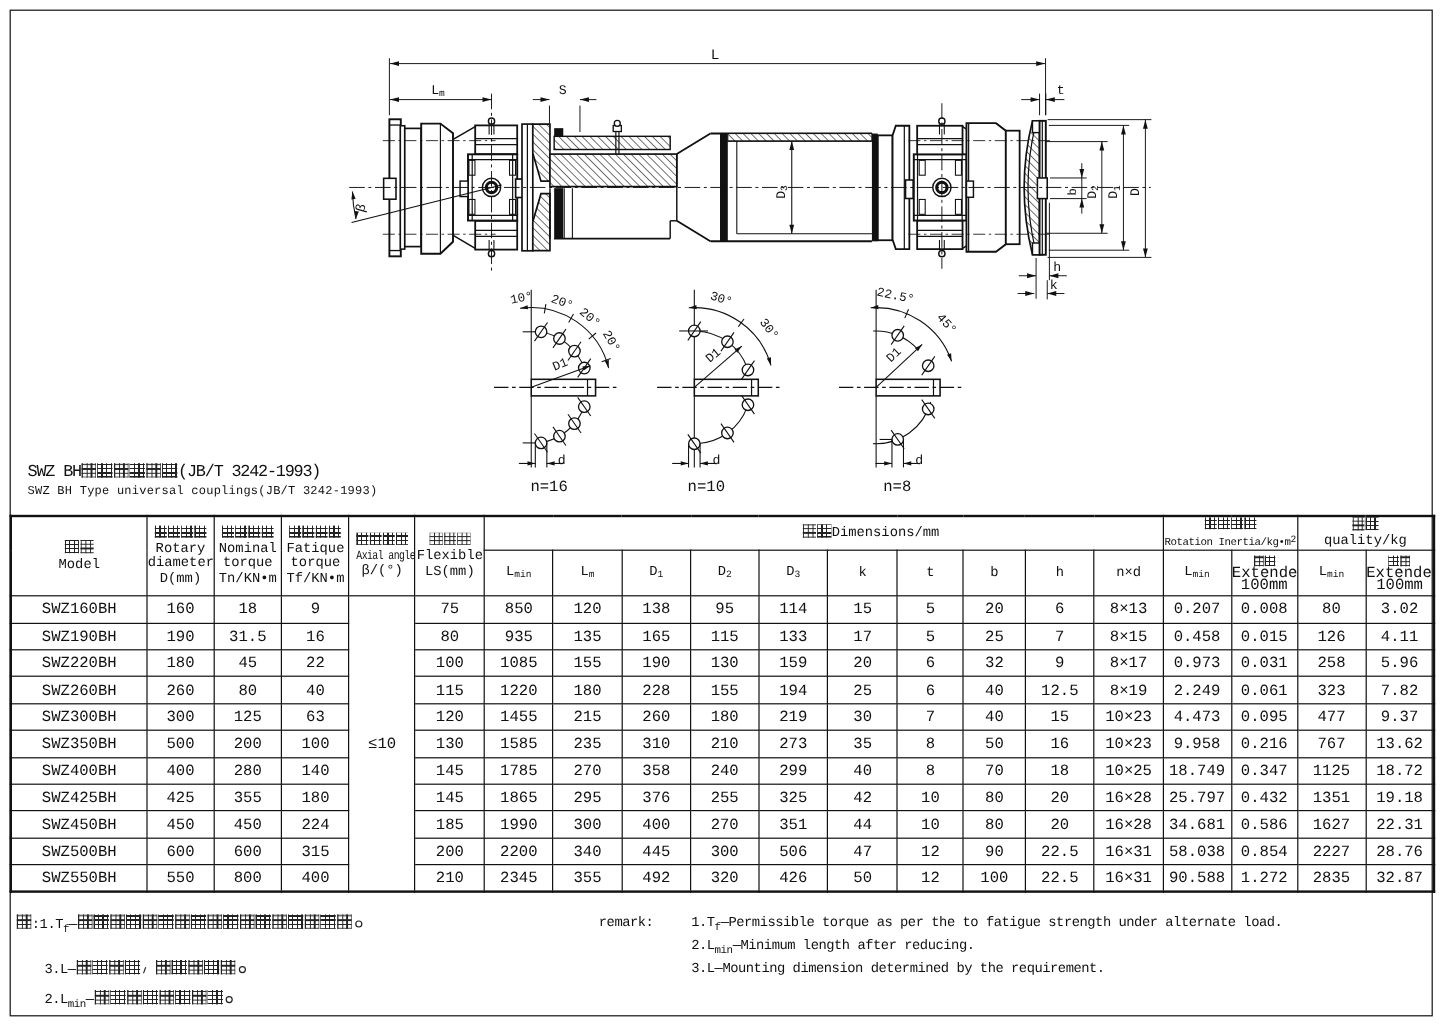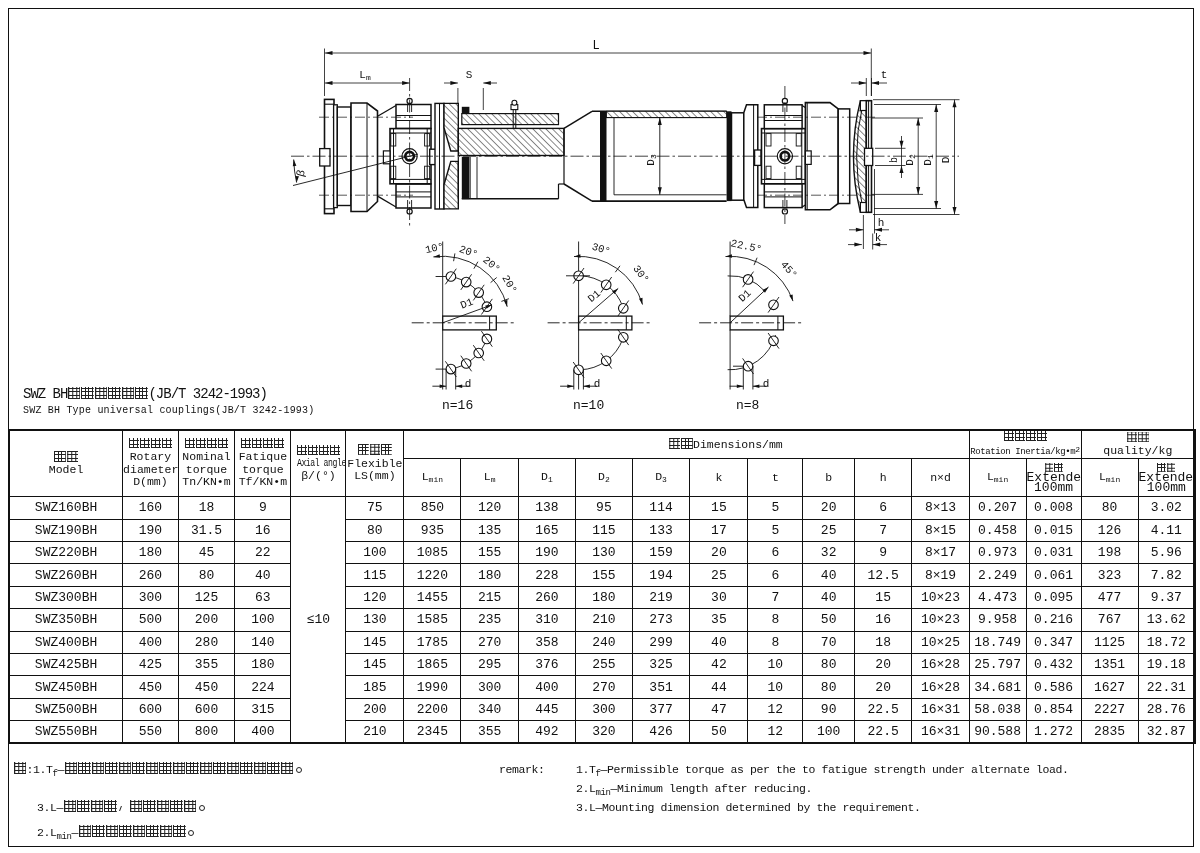--- a/index.html
+++ b/index.html
@@ -564,21 +564,21 @@
         <td>190</td>
         <td>130</td>
         <td>159</td>
         <td>20</td>
         <td>6</td>
         <td>32</td>
         <td>9</td>
         <td>8×17</td>
         <td>0.973</td>
         <td>0.031</td>
-        <td>198</td>
+        <td>258</td>
         <td>5.96</td>
       </tr>
 <tr class="d">
         <td>SWZ260BH</td>
         <td>260</td>
         <td>80</td>
         <td>40</td>
         <td>115</td>
         <td>1220</td>
         <td>180</td>
@@ -703,21 +703,21 @@
 <tr class="d">
         <td>SWZ500BH</td>
         <td>600</td>
         <td>600</td>
         <td>315</td>
         <td>200</td>
         <td>2200</td>
         <td>340</td>
         <td>445</td>
         <td>300</td>
-        <td>377</td>
+        <td>506</td>
         <td>47</td>
         <td>12</td>
         <td>90</td>
         <td>22.5</td>
         <td>16×31</td>
         <td>58.038</td>
         <td>0.854</td>
         <td>2227</td>
         <td>28.76</td>
       </tr>

